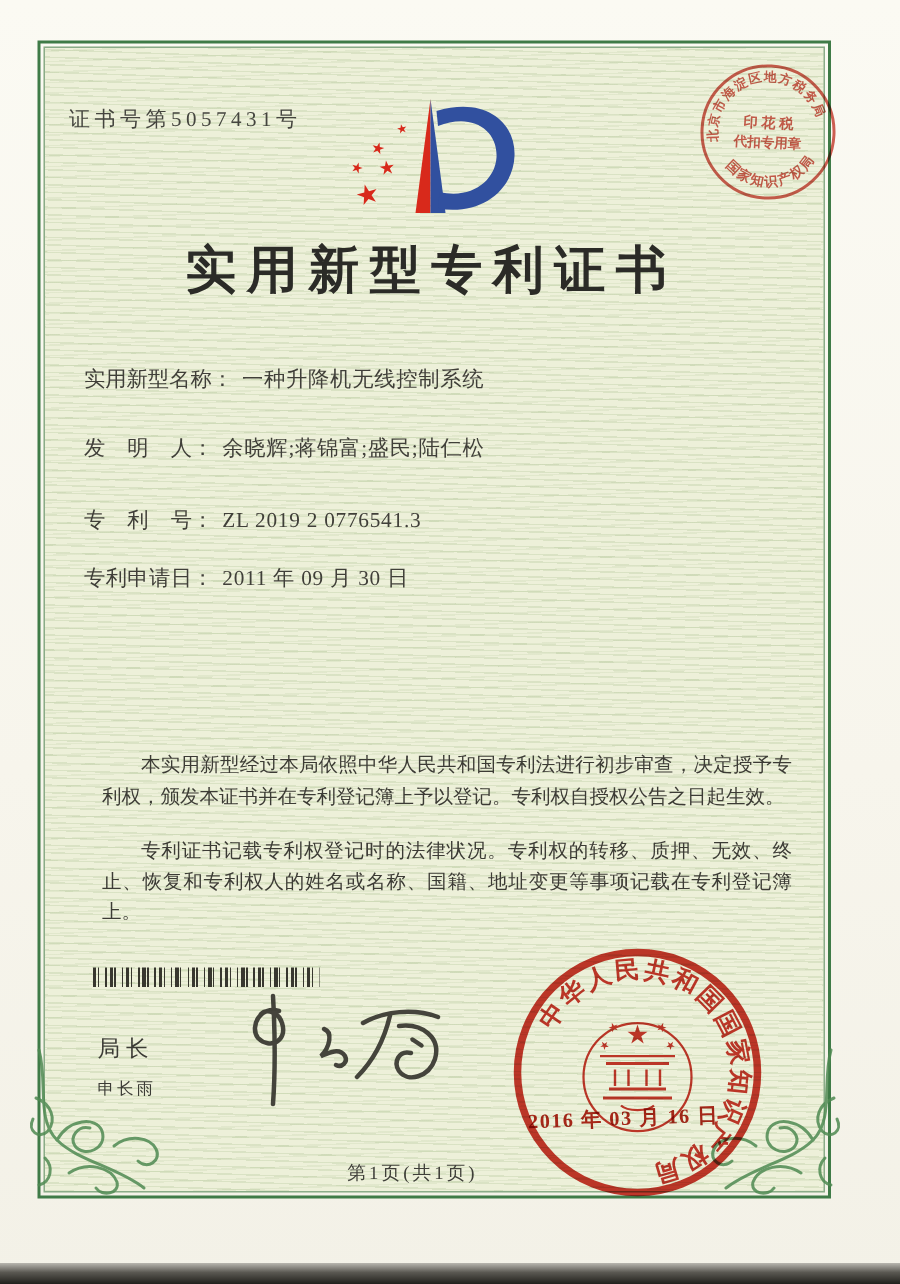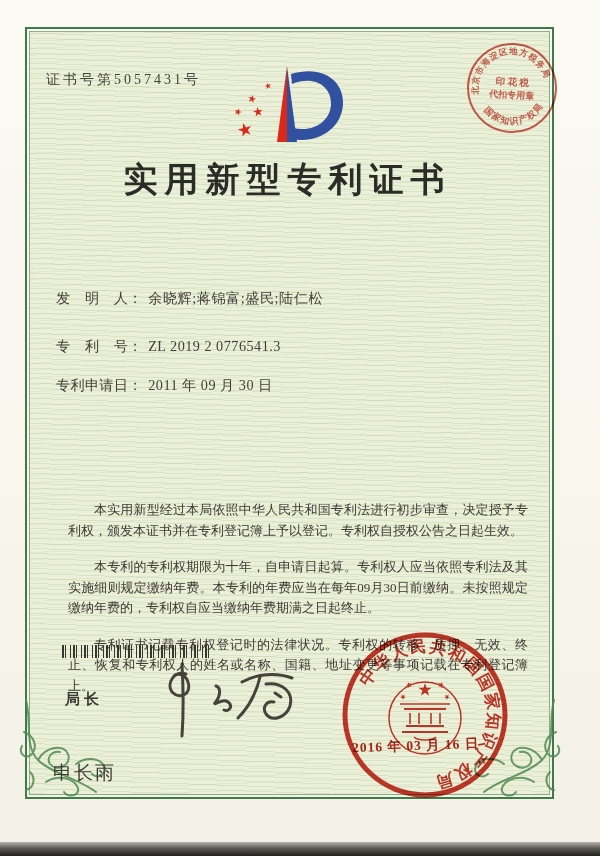--- a/index.html
+++ b/index.html
@@ -36,22 +36,22 @@
   .fcolon{display:inline-block;margin-right:6px;}
   .fvalue{letter-spacing:.5px;}
   .body-text{left:52px;top:484px;width:492px;font-size:13px;line-height:20.5px;
     text-align:justify;color:#3c3b35;}
   .body-text p{margin:16px;text-indent:2em;}
   .barcode{left:62px;top:645px;width:151px;height:13px;
     background:repeating-linear-gradient(90deg,
       #38372f 0 2px, rgba(0,0,0,0) 2px 3px,
       #38372f 3px 4px, rgba(0,0,0,0) 4px 8px,
       #38372f 8px 9px, rgba(0,0,0,0) 9px 11px);}
-  .signer-title{left:65px;top:690px;font-size:15px;letter-spacing:4px;color:#3b3b35;font-weight:bold;}
-  .signer-name{left:53px;top:718px;font-size:19px;letter-spacing:2px;color:#3b3b35;margin-top:42px;}
+  .signer-title{left:65px;top:690px;font-size:15px;letter-spacing:4px;color:#3b3b35;}
+  .signer-name{left:65px;top:718px;font-size:11px;letter-spacing:2px;color:#3b3b35;}
   .signature{left:158px;top:660px;}
   .seal{left:340px;top:630px;mix-blend-mode:multiply;opacity:.92;}
   .seal-date{left:352px;top:737px;font-size:13.5px;font-weight:bold;color:#b3291c;
     letter-spacing:1px;transform:rotate(-2deg);white-space:nowrap;mix-blend-mode:multiply;}
   .tax-seal{left:464px;top:40px;mix-blend-mode:multiply;opacity:.8;transform:rotate(3deg);}
   .footer{left:25px;top:774px;width:500px;text-align:center;font-size:12.5px;
     letter-spacing:2px;color:#3f3f39;}
   .flourish{pointer-events:none;}
   .flourish.fl-left{left:16px;top:694px;}
   .flourish.fl-right{left:452px;top:694px;transform:scaleX(-1);}
@@ -105,33 +105,35 @@
     </g>
     <g>
       <polygon points="57,8 47,84 57,84" fill="#d8291b"></polygon>
       <polygon points="57,8 57,84 67,84" fill="#31509f"></polygon>
     </g>
     <path fill="#31509f" d="M61,16 C94,6 114,24 113,46 C112,70 89,86 62,81 L63,70 C85,75 100,62 101,47 C102,28 84,17 62,26 Z"></path>
   </svg>
 
   <div class="abs title">实用新型专利证书</div>
 
+  <div class="abs field" style="top:243px">
+    <span class="flabel wide">实用新型名称</span><span class="fcolon">：</span><span class="fvalue">一种升降机无线控制系统</span>
+  </div>
   <div class="abs field" style="top:289px">
     <span class="flabel">发明人</span><span class="fcolon">：</span><span class="fvalue">余晓辉;蒋锦富;盛民;陆仁松</span>
   </div>
   <div class="abs field" style="top:337px">
     <span class="flabel">专利号</span><span class="fcolon">：</span><span class="fvalue">ZL 2019 2 0776541.3</span>
   </div>
   <div class="abs field" style="top:376px">
     <span class="flabel">专利申请日</span><span class="fcolon">：</span><span class="fvalue">2011 年 09 月 30 日</span>
   </div>
 
   <div class="abs body-text">
     <p>本实用新型经过本局依照中华人民共和国专利法进行初步审查，决定授予专利权，颁发本证书并在专利登记簿上予以登记。专利权自授权公告之日起生效。</p>
-    <p>本专利的专利权期限为十年，自申请日起算。专利权人应当依照专利法及其实施细则规定缴纳年费。本专利的年费应当在每年09月30日前缴纳。未按照规定缴纳年费的，专利权自应当缴纳年费期满之日起终止。</p>
     <p>专利证书记载专利权登记时的法律状况。专利权的转移、质押、无效、终止、恢复和专利权人的姓名或名称、国籍、地址变更等事项记载在专利登记簿上。</p>
   </div>
 
   <div class="abs barcode"></div>
 
   <div class="abs signer-title">局长</div>
   <div class="abs signer-name">申长雨</div>
 
   <svg class="abs signature" width="148" height="82" viewBox="0 0 148 82">
     <g fill="none" stroke="#33322c" stroke-width="3" stroke-linecap="round" opacity=".9">
@@ -183,16 +185,17 @@
         <textPath href="#taxTop">北京市海淀区地方税务局</textPath>
       </text>
     </g>
     <text font-size="9" font-weight="bold" fill="#c5382a" letter-spacing="1">
       <textPath href="#taxBottom" startOffset="26">国家知识产权局</textPath>
     </text>
     <text x="48" y="45" text-anchor="middle" font-size="9.5" font-weight="bold" fill="#c5382a">印 花 税</text>
     <text x="48" y="58" text-anchor="middle" font-size="9" font-weight="bold" fill="#c5382a">代扣专用章</text>
   </svg>
 
+  <div class="abs footer">第1页(共1页)</div>
 
   <div class="scan-right"></div>
   <div class="scan-bottom"></div>
 </div>
 
 </body></html>

